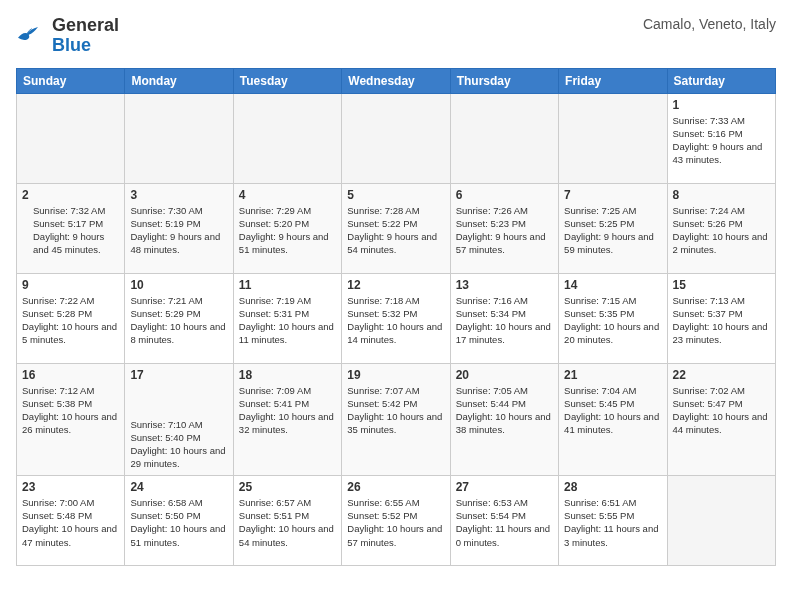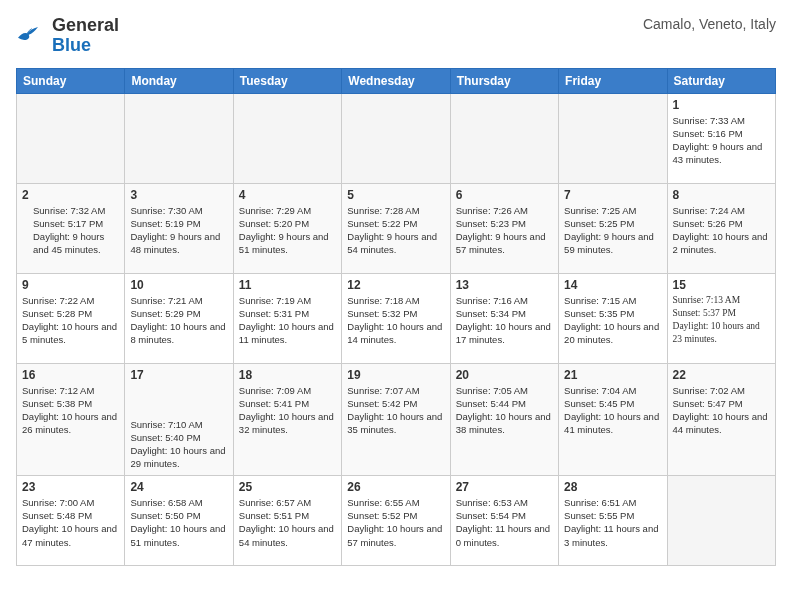--- a/index.html
+++ b/index.html
@@ -208,21 +208,21 @@
 Daylight: 10 hours and 17 minutes.</div>
         </td>
         <td>
           <span class="day-number">14</span>
           <div class="day-info" style="white-space: pre-line;">Sunrise: 7:15 AM
 Sunset: 5:35 PM
 Daylight: 10 hours and 20 minutes.</div>
         </td>
         <td>
           <span class="day-number">15</span>
-          <div class="day-info" style="white-space: pre-line; font-family: Liberation Serif, serif;">Sunrise: 7:13 AM
+          <div class="day-info" style="white-space: pre-line;">Sunrise: 7:13 AM
 Sunset: 5:37 PM
 Daylight: 10 hours and 23 minutes.</div>
         </td>
       </tr>
       <tr>
         <td>
           <span class="day-number">16</span>
           <div class="day-info" style="white-space: pre-line;">Sunrise: 7:12 AM
 Sunset: 5:38 PM
 Daylight: 10 hours and 26 minutes.</div>

